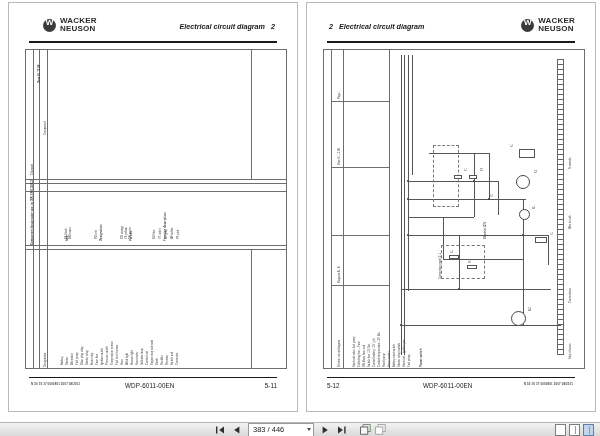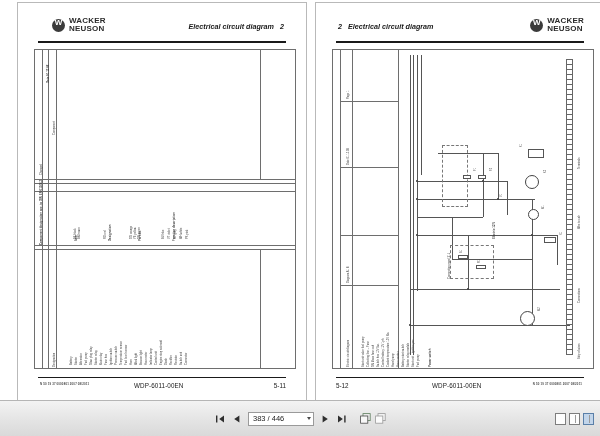--- a/index.html
+++ b/index.html
@@ -12,21 +12,21 @@
 
   #viewer {
     position: relative;
     width: 600px; height: 436px;
     background: #ffffff;
   }
 
   
   .pages-area {
     position: absolute;
-    left: 13px; top: 0; width: 484px; height: 414px;
+    left: 4px; top: 0; width: 484px; height: 414px;
     background: #ffffff;
   }
   .sheet {
     position: absolute;
     top: 2px;
     width: 290px; height: 410px;
     background: #ffffff;
     border: 1px solid #b9b9b9;
     overflow: hidden;
   }
@@ -141,21 +141,21 @@
   .termstrip {
     position: absolute; border: 0.7px solid #666;
     background:
       repeating-linear-gradient(to bottom,
         transparent 0 4.4px, #666 4.4px 5px);
   }
 
   
   .toolbar {
     position: absolute;
-    left: 0; bottom: 0; width: 600px; height: 36px;
+    left: 0; bottom: 0; width: 600px; height: 14px;
     background: linear-gradient(to bottom,#f3f3f3 0%, #e4e4e4 55%, #d9d9d9 100%);
     border-top: 1px solid #b5b5b5;
     display: flex; align-items: center;
   }
   .tb-center {
     position: absolute; left: 0; right: 0;
     display: flex; align-items: center; justify-content: center; gap: 3px;
   }
   .tb-btn {
     width: 13px; height: 14px;

